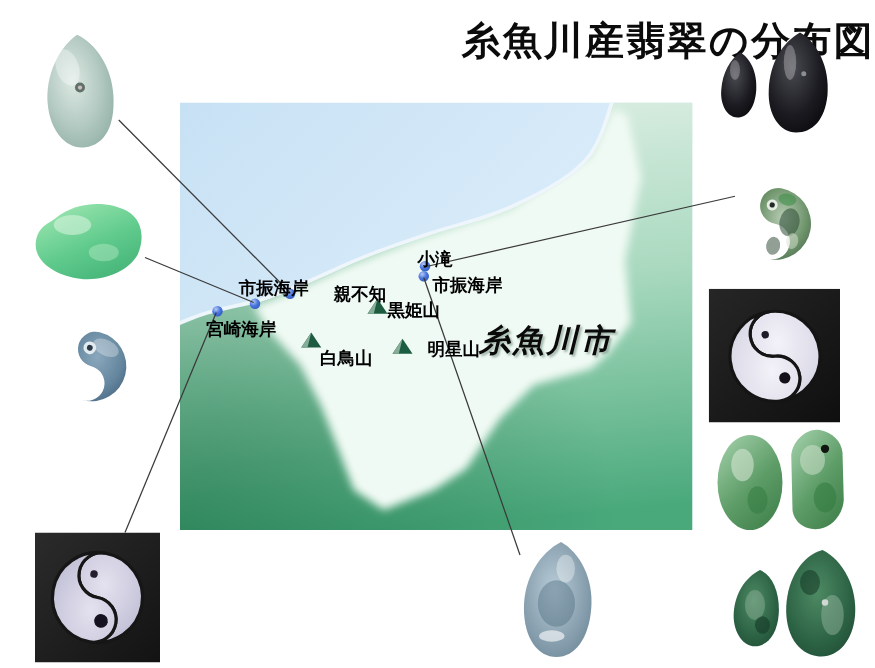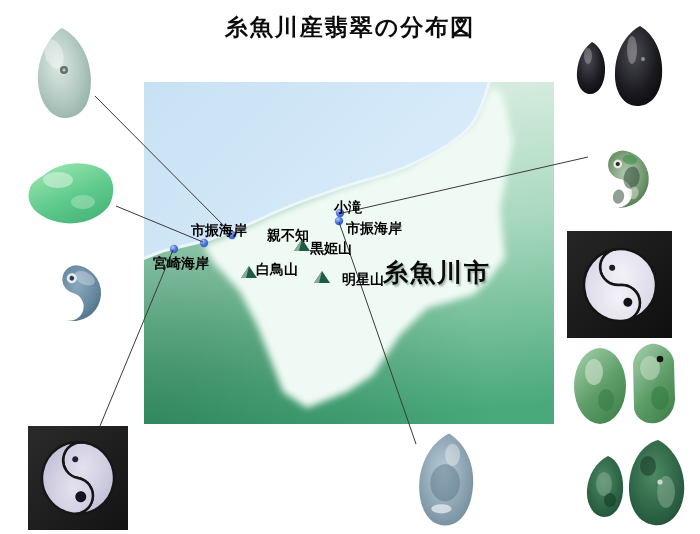--- a/index.html
+++ b/index.html
@@ -1,36 +1,36 @@
 <!DOCTYPE html>
 <html><head>
 <meta charset="utf-8">
 <style>
   html,body{margin:0;padding:0;background:#ffffff;}
   #canvas{position:relative;width:700px;height:534px;background:#ffffff;overflow:hidden;
           font-family:"Liberation Sans","DejaVu Sans",sans-serif;}
-  .title{position:absolute;left:0;top:12px;width:700px;text-align:center;
+  .title{position:absolute;left:0;top:12px;width:700px;text-align:right;
          font-family:"Liberation Serif","DejaVu Serif",serif;
-         font-size:23px;font-weight:700;letter-spacing:2px;color:#0b0b0b;z-index:6;}
+         font-size:31px;font-weight:700;letter-spacing:2px;color:#0b0b0b;z-index:6;}
   .map-svg{position:absolute;left:144px;top:82px;width:410px;height:342px;z-index:1;}
   .lines-svg{position:absolute;left:0;top:0;width:700px;height:534px;z-index:5;pointer-events:none;}
   .loc-label{position:absolute;font-size:14px;font-weight:bold;color:#000;z-index:6;white-space:nowrap;
              font-family:"Liberation Sans","DejaVu Sans",sans-serif;}
   .lbl-ichiburi{left:191px;top:222px;}
   .lbl-oyashirazu{left:243px;top:227px;padding-left:24px;}
-  .lbl-miyazaki{left:153px;top:255px;text-align:center;}
+  .lbl-miyazaki{left:165px;top:255px;text-align:center;}
   .lbl-kotaki{left:334px;top:199px;}
   .lbl-irikonzawa{left:346px;top:220px;}
   .lbl-kurohime{left:310px;top:240px;}
-  .lbl-shiratori{left:256px;top:261px;}
+  .lbl-shiratori{left:256px;top:278px;}
   .lbl-myojo{left:342px;top:271px;}
   .city-label{position:absolute;left:383px;top:256px;z-index:6;
               font-family:"Liberation Serif","DejaVu Serif",serif;
               font-size:25px;font-weight:700;letter-spacing:2px;color:#0a0a0a;
-              text-shadow:1.5px 1.5px 2px rgba(55,90,72,0.45);white-space:nowrap;}
+              text-shadow:1.5px 1.5px 2px rgba(55,90,72,0.45);white-space:nowrap;font-style:italic;}
   .stone{position:absolute;z-index:10;}
   .st-tl{left:24px;top:24px;}
   .st-green{left:20px;top:158px;}
   .st-mag-blue{left:34px;top:252px;}
   .st-photo-bl{left:28px;top:426px;}
   .st-black{left:570px;top:22px;}
   .st-mag-green{left:580px;top:129px;}
   .st-photo-r{left:567px;top:231px;}
   .st-barrels{left:568px;top:338px;}
   .st-dark{left:576px;top:436px;}

